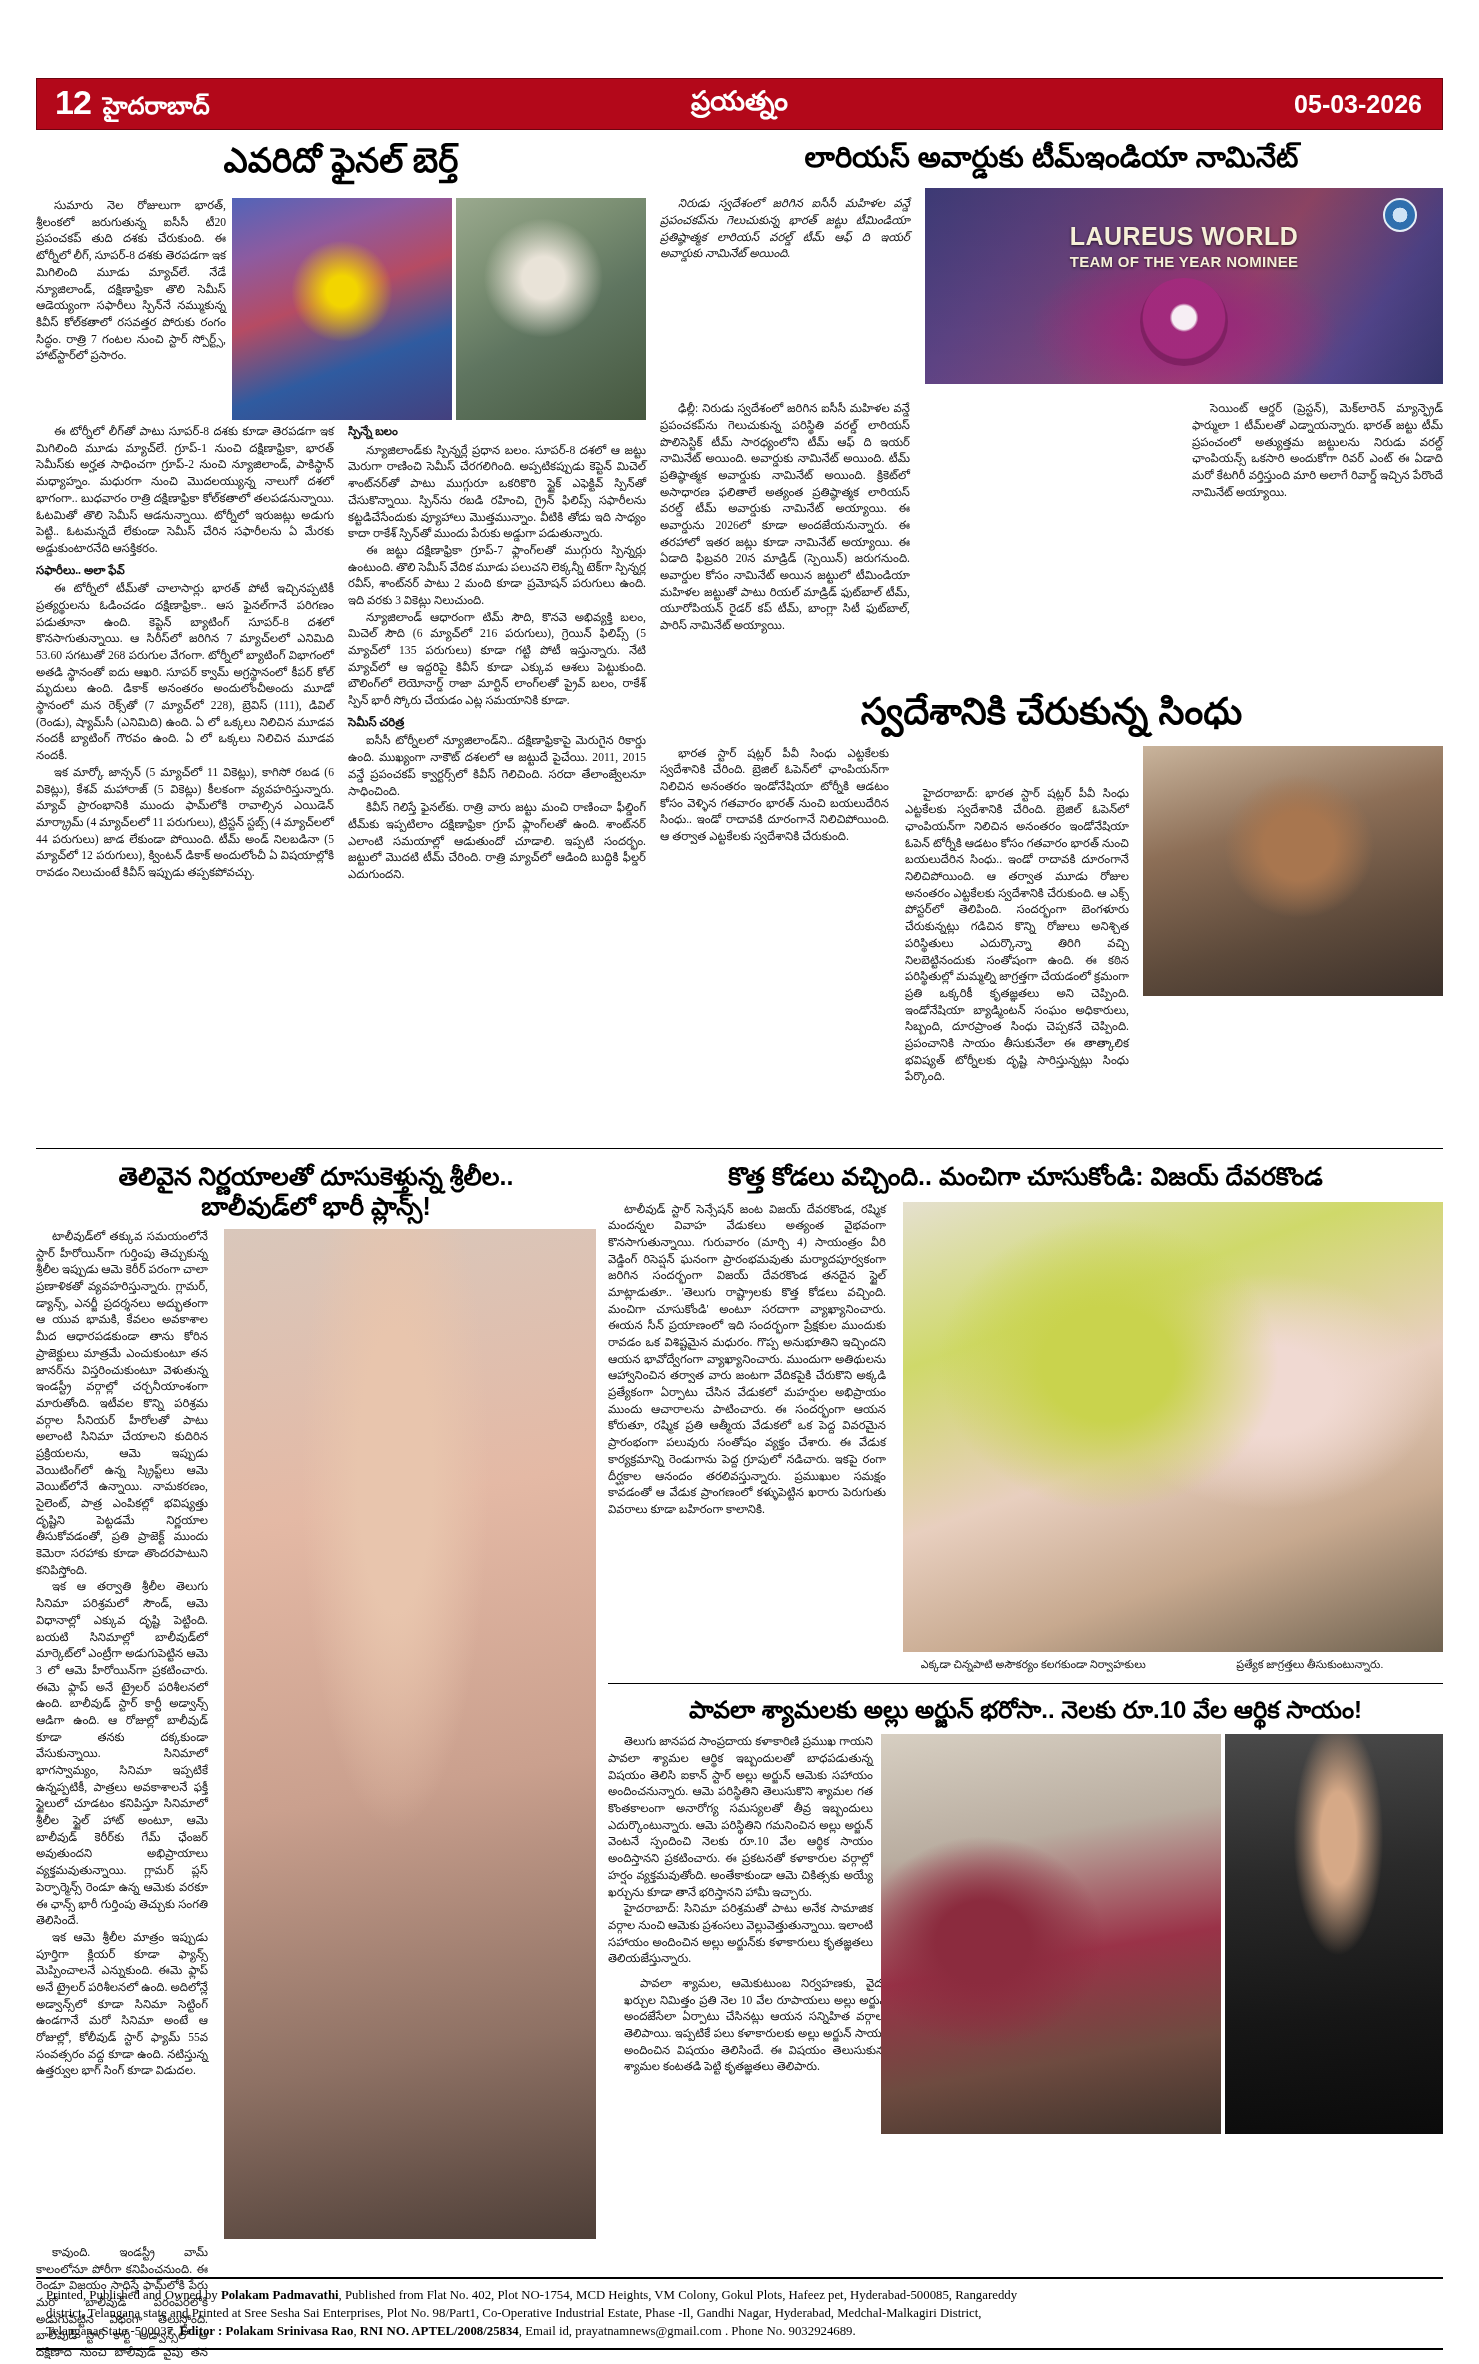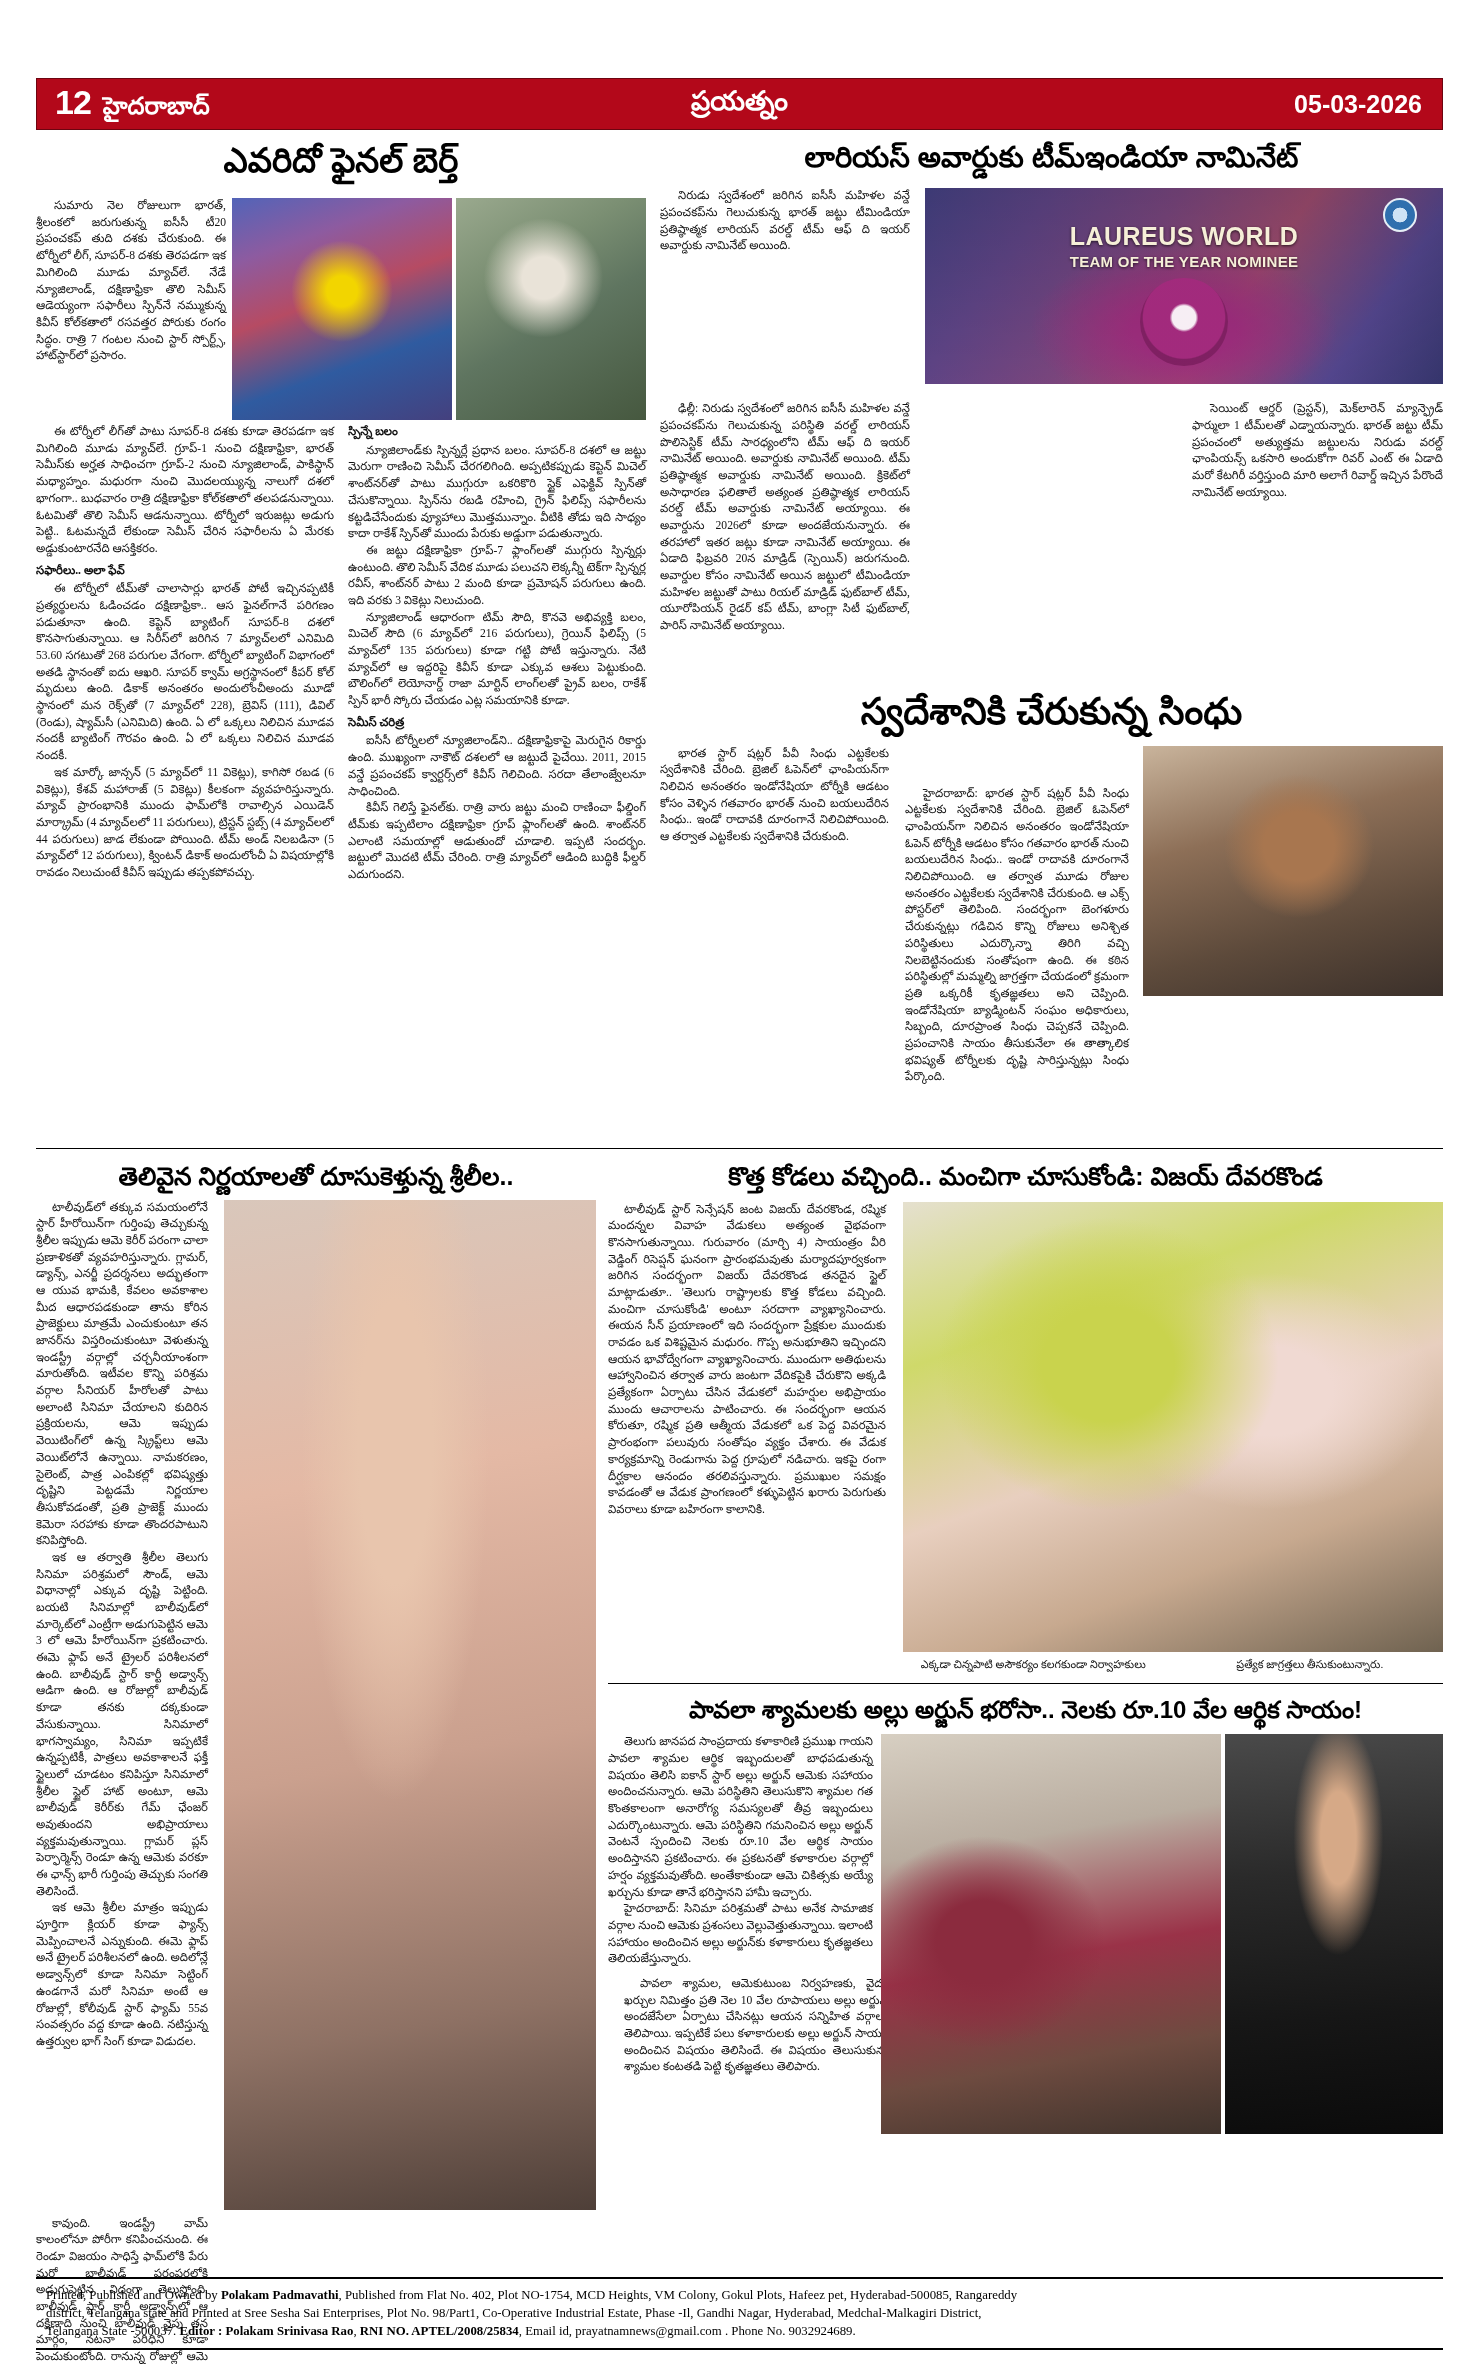--- a/index.html
+++ b/index.html
@@ -214,21 +214,21 @@
 
     <div style="position:relative; height:215px;">
       <div class="photo ph-laureus" style="position:absolute; left:265px; top:4px; width:518px; height:196px;">
         <div class="bcci-logo"></div>
         <div class="laureus-text">
           <div class="l1">LAUREUS WORLD</div>
           <div class="l2">TEAM OF THE YEAR NOMINEE</div>
         </div>
         <div class="wc-logo"></div>
       </div>
-      <div class="body-col" style="position:absolute; left:0; top:4px; width:250px; text-indent:18px;">నిరుడు స్వదేశంలో జరిగిన ఐసీసీ మహిళల వన్డే ప్రపంచకప్‌ను గెలుచుకున్న భారత్ జట్టు టీమిండియా ప్రతిష్ఠాత్మక లారియస్ వరల్డ్ టీమ్ ఆఫ్ ది ఇయర్ అవార్డుకు నామినేట్ అయింది.</div>
+      <div class="body-col" style="position:absolute; left:0; top:12px; width:250px; text-indent:18px;font-style:italic;">నిరుడు స్వదేశంలో జరిగిన ఐసీసీ మహిళల వన్డే ప్రపంచకప్‌ను గెలుచుకున్న భారత్ జట్టు టీమిండియా ప్రతిష్ఠాత్మక లారియస్ వరల్డ్ టీమ్ ఆఫ్ ది ఇయర్ అవార్డుకు నామినేట్ అయింది.</div>
     </div>
 
     <div style="display:flex; gap:16px; margin-top:2px;">
       <div style="width:250px;">
         <div class="body-col" style="text-indent:18px;">ఢిల్లీ: నిరుడు స్వదేశంలో జరిగిన ఐసీసీ మహిళల వన్డే ప్రపంచకప్‌ను గెలుచుకున్న పరిస్థితి వరల్డ్ లారియస్ పొలిసెస్టిక్ టీమ్ సారధ్యంలోని టీమ్ ఆఫ్ ది ఇయర్ నామినేట్ అయింది. అవార్డుకు నామినేట్ అయింది. టీమ్ ప్రతిష్ఠాత్మక అవార్డుకు నామినేట్ అయింది. క్రికెట్‌లో అసాధారణ ఫలితాలే అత్యంత ప్రతిష్ఠాత్మక లారియస్ వరల్డ్ టీమ్ అవార్డుకు నామినేట్ అయ్యాయి. ఈ అవార్డును 2026లో కూడా అందజేయనున్నారు. ఈ తరహాలో ఇతర జట్లు కూడా నామినేట్ అయ్యాయి. ఈ ఏడాది ఫిబ్రవరి 20న మాడ్రిడ్ (స్పెయిన్) జరుగనుంది. అవార్డుల కోసం నామినేట్ అయిన జట్టులో టీమిండియా మహిళల జట్టుతో పాటు రియల్ మాడ్రిడ్ ఫుట్‌బాల్ టీమ్, యూరోపియన్ రైడర్ కప్ టీమ్, బాంగ్లా సిటీ ఫుట్‌బాల్, పారిస్ నామినేట్ అయ్యాయి.</div>
       </div>
       <div style="width:250px;"></div>
       <div style="width:251px;">
         <div class="body-col" style="text-indent:18px;">సెయింట్ ఆర్డర్ (ప్రెస్టన్), మెక్‌లారెన్ మ్యాన్ఫ్రెడ్ ఫార్ములా 1 టీమ్‌లతో ఎడ్నాయన్నారు. భారత్ జట్టు టీమ్ ప్రపంచంలో అత్యుత్తమ జట్టులను నిరుడు వరల్డ్ ఛాంపియన్స్ ఒకసారి అందుకోగా రివర్ ఎంట్ ఈ ఏడాది మరో కేటగిరీ వర్తిస్తుంది మారి అలాగే రివార్డ్ ఇచ్చిన పేరొందే నామినేట్ అయ్యాయి.</div>
       </div>
@@ -251,20 +251,21 @@
         </div>
       </div>
     </div>
   </div>
 
   <div style="position:absolute; left:36px; top:1148px; width:1407px; border-top:1.2px solid #000;"></div>
 
   <div style="position:absolute; left:36px; top:1162px; width:560px;">
     <div class="headline" style="font-size:25px; margin-bottom:8px;">
       <div>తెలివైన నిర్ణయాలతో దూసుకెళ్తున్న శ్రీలీల..</div>
+      <div>బాలీవుడ్‌లో భారీ ప్లాన్స్!</div>
     </div>
 
     <div style="position:relative;">
       <div class="photo ph-srileela" style="float:right; width:372px; height:1010px; margin:0 0 6px 14px;">
         <span class="ph-label"></span>
       </div>
       <div style="width:172px;">
         <div class="body-col" style="text-indent:16px;">టాలీవుడ్‌లో తక్కువ సమయంలోనే స్టార్ హీరోయిన్‌గా గుర్తింపు తెచ్చుకున్న శ్రీలీల ఇప్పుడు ఆమె కెరీర్ పరంగా చాలా ప్రణాళికతో వ్యవహరిస్తున్నారు. గ్లామర్, డ్యాన్స్, ఎనర్జీ ప్రదర్శనలు అద్భుతంగా ఆ యువ భామకి, కేవలం అవకాశాల మీద ఆధారపడకుండా తాను కోరిన ప్రాజెక్టులు మాత్రమే ఎంచుకుంటూ తన జానర్‌ను విస్తరించుకుంటూ వెళుతున్న ఇండస్ట్రీ వర్గాల్లో చర్చనీయాంశంగా మారుతోంది. ఇటీవల కొన్ని పరిశ్రమ వర్గాల సీనియర్ హీరోలతో పాటు అలాంటి సినిమా చేయాలని కుదిరిన ప్రక్రియలను, ఆమె ఇప్పుడు వెయిటింగ్‌లో ఉన్న స్క్రిప్ట్‌లు ఆమె వెయిట్‌లోనే ఉన్నాయి. నామకరణం, సైలెంట్, పాత్ర ఎంపికల్లో భవిష్యత్తు దృష్టిని పెట్టడమే నిర్ణయాల తీసుకోవడంతో, ప్రతి ప్రాజెక్ట్ ముందు కెమెరా సరహాకు కూడా తొందరపాటుని కనిపిస్తోంది.</div>
         <div class="body-col" style="text-indent:16px;">ఇక ఆ తర్వాతి శ్రీలీల తెలుగు సినిమా పరిశ్రమలో సౌండ్, ఆమె విధానాల్లో ఎక్కువ దృష్టి పెట్టింది. బయటి సినిమాల్లో బాలీవుడ్‌లో మార్కెట్‌లో ఎంట్రీగా అడుగుపెట్టిన ఆమె 3 లో ఆమె హీరోయిన్‌గా ప్రకటించారు. ఈమె ఫ్లాప్ అనే ట్రైలర్ పరిశీలనలో ఉంది. బాలీవుడ్ స్టార్ కార్టీ అడ్వాన్స్ ఆడిగా ఉంది. ఆ రోజుల్లో బాలీవుడ్ కూడా తనకు దక్కకుండా వేసుకున్నాయి. సినిమాలో భాగస్వామ్యం, సినిమా ఇప్పటికే ఉన్నప్పటికీ, పాత్రలు అవకాశాలనే ఫక్తీ స్టైలులో చూడటం కనిపిస్తూ సినిమాలో శ్రీలీల స్టైల్ హాట్ అంటూ, ఆమె బాలీవుడ్ కెరీర్‌కు గేమ్ ఛేంజర్ అవుతుందని అభిప్రాయాలు వ్యక్తమవుతున్నాయి. గ్లామర్ ప్లస్ పెర్ఫార్మెన్స్ రెండూ ఉన్న ఆమెకు వరకూ ఈ ఛాన్స్ భారీ గుర్తింపు తెచ్చుకు సంగతి తెలిసిందే.</div>
         <div class="body-col" style="text-indent:16px;">ఇక ఆమె శ్రీలీల మాత్రం ఇప్పుడు పూర్తిగా క్లియర్ కూడా ఫ్యాన్స్ మెప్పించాలనే ఎన్నుకుంది. ఈమె ఫ్లాప్ అనే ట్రైలర్ పరిశీలనలో ఉంది. అదిలోన్లే అడ్వాన్స్‌లో కూడా సినిమా సెట్టింగ్ ఉండగానే మరో సినిమా అంటే ఆ రోజుల్లో, కోలీవుడ్ స్టార్ ఫ్యామ్ 55వ సంవత్సరం వద్ద కూడా ఉంది. నటిస్తున్న ఉత్తర్వుల భాగ్ సింగ్ కూడా విడుదల.</div>

